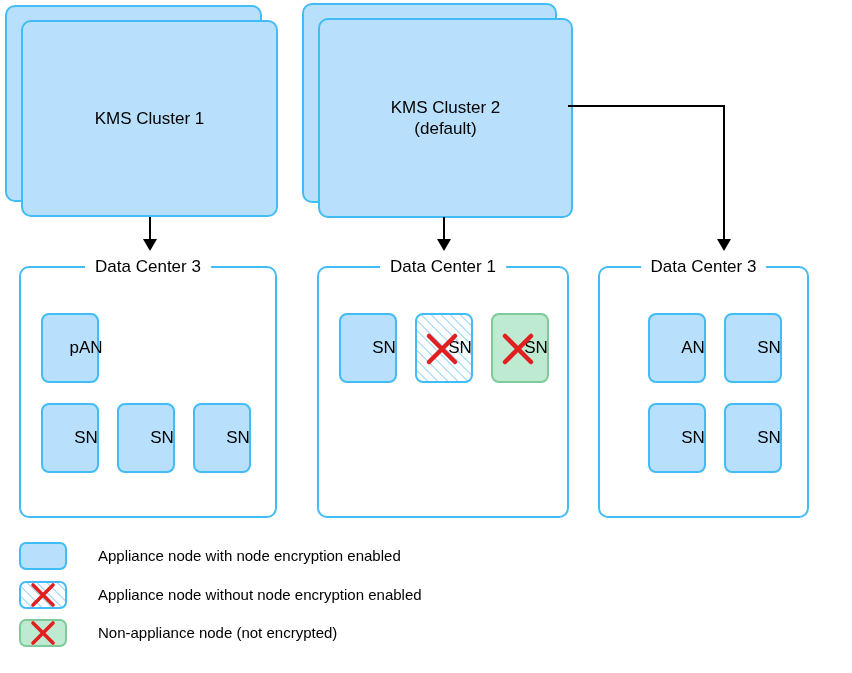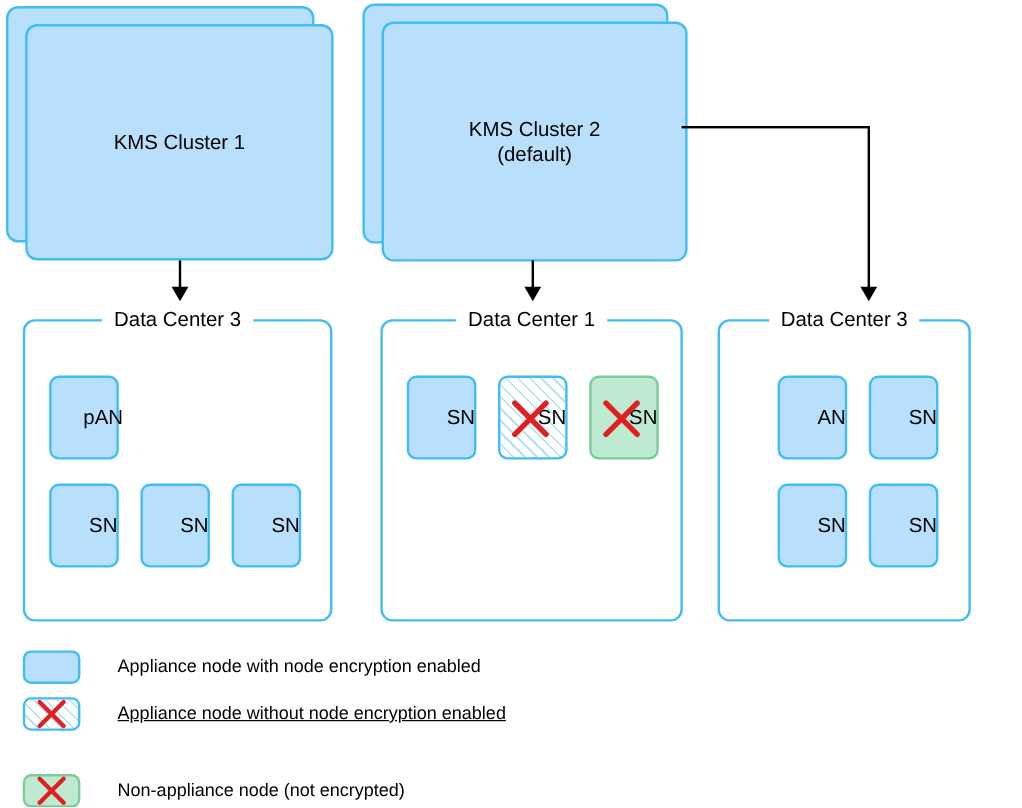--- a/index.html
+++ b/index.html
@@ -275,31 +275,31 @@
     </div>
   </div>
 
   <div class="legend" style="left:0; top:0; width:852px; height:673px;">
 
     <div class="legend-row" style="left:19px; top:542px;">
       <div class="legend-swatch"></div>
       <div class="legend-text">Appliance node with node encryption enabled</div>
     </div>
 
-    <div class="legend-row" style="left:19px; top:581px;text-decoration:underline;">
+    <div class="legend-row" style="left:19px; top:581px;">
       <div class="legend-swatch hatched">
         <svg class="xmark" viewBox="0 0 26 26">
           <line x1="3" y1="3" x2="23" y2="23" stroke="#e02020" stroke-width="3.6" stroke-linecap="round"></line>
           <line x1="23" y1="3" x2="3" y2="23" stroke="#e02020" stroke-width="3.6" stroke-linecap="round"></line>
         </svg>
       </div>
       <div class="legend-text">Appliance node without node encryption enabled</div>
     </div>
 
-    <div class="legend-row" style="left:19px; top:619px;margin-top:26px;">
+    <div class="legend-row" style="left:19px; top:619px;">
       <div class="legend-swatch green">
         <svg class="xmark" viewBox="0 0 26 26">
           <line x1="3" y1="3" x2="23" y2="23" stroke="#e02020" stroke-width="3.6" stroke-linecap="round"></line>
           <line x1="23" y1="3" x2="3" y2="23" stroke="#e02020" stroke-width="3.6" stroke-linecap="round"></line>
         </svg>
       </div>
       <div class="legend-text">Non-appliance node (not encrypted)</div>
     </div>
   </div>
 

